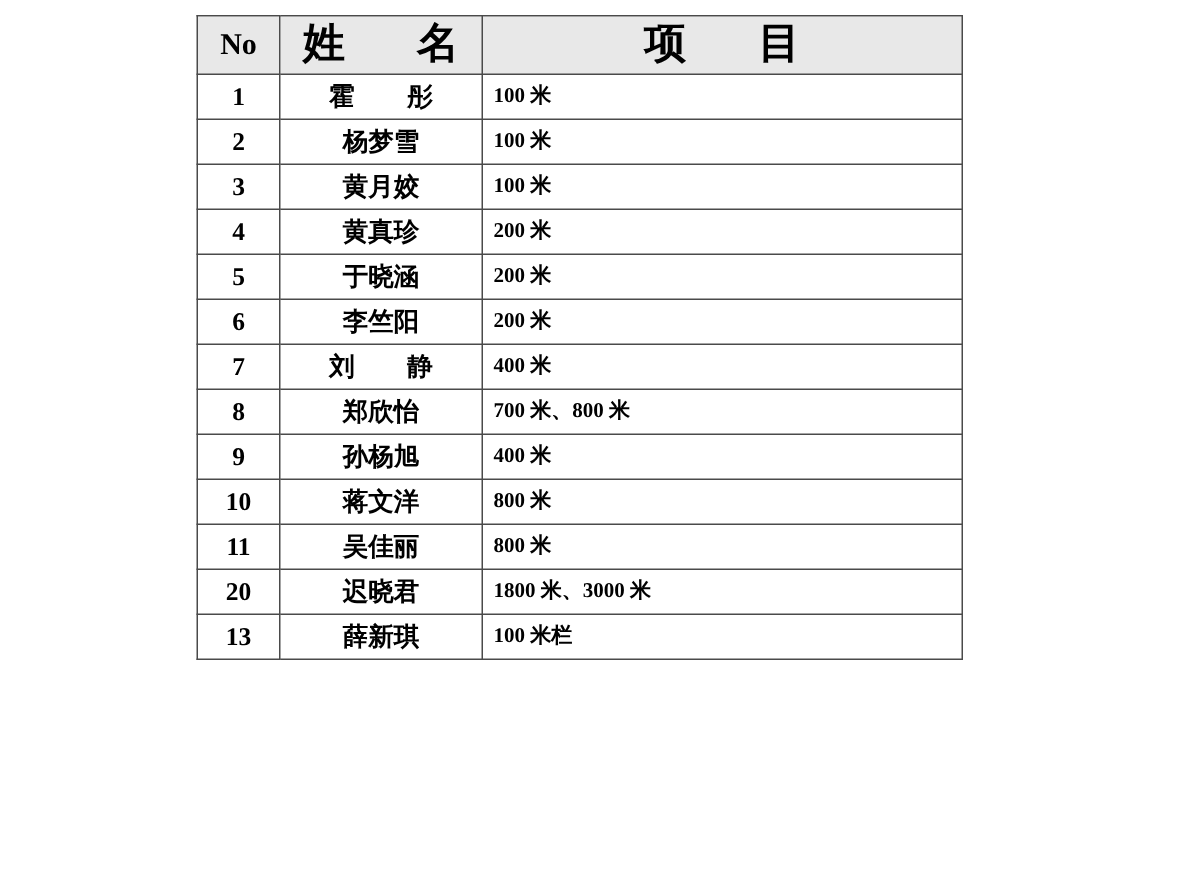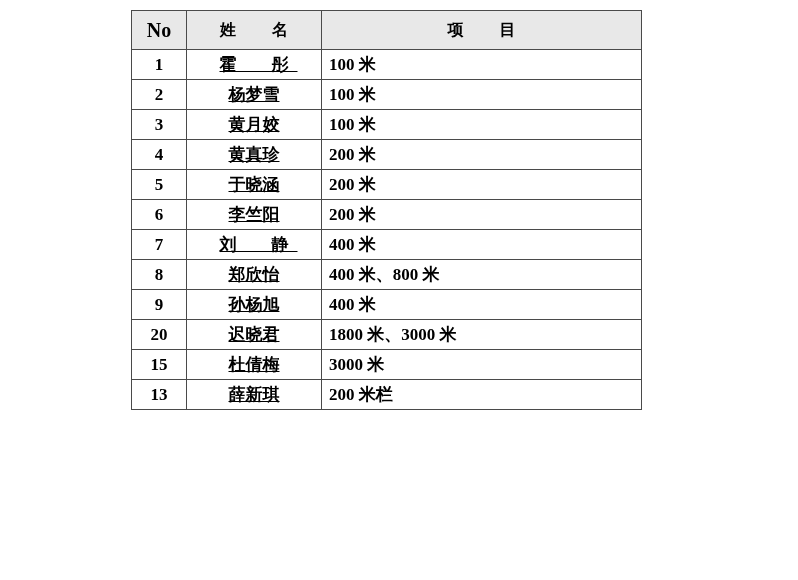--- a/index.html
+++ b/index.html
@@ -45,47 +45,46 @@
     color: #000000;
     font-weight: bold;
     vertical-align: middle;
     white-space: nowrap;
     overflow: hidden;
   }
   table.roster thead th {
     background: #e8e8e8;
     height: 38px;
     line-height: 36px;
-    font-size: 16px;
+    font-size: 28px;
     text-align: center;
     letter-spacing: 0px;
   }
   table.roster thead th.h-no {
     font-family: "Liberation Serif", "DejaVu Serif", serif;
     font-size: 20px;
   }
   table.roster thead th.h-name,
   table.roster thead th.h-event {
     letter-spacing: 10px;
     text-indent: 10px;
   }
   table.roster td.no-cell {
     text-align: center;
     font-family: "Liberation Serif", "DejaVu Serif", serif;
     font-size: 17px;
   }
   table.roster td.name-cell {
     text-align: center;
     font-size: 17px;
-    text-decoration: underline;
   }
   table.roster td.event-cell {
     text-align: left;
     padding-left: 7px;
-    font-size: 17px;
+    font-size: 14px;
   }
   
   table.roster td.name-cell.wide {
     letter-spacing: 9px;
     text-indent: 9px;
   }
 </style>
 </head>
 <body>
 
@@ -136,38 +135,43 @@
             <td class="event-cell">200 米</td>
           </tr>
           <tr>
             <td class="no-cell">7</td>
             <td class="name-cell wide">刘　静</td>
             <td class="event-cell">400 米</td>
           </tr>
           <tr>
             <td class="no-cell">8</td>
             <td class="name-cell">郑欣怡</td>
-            <td class="event-cell">400 米、800 米</td>
+            <td class="event-cell">700 米、800 米</td>
           </tr>
           <tr>
             <td class="no-cell">9</td>
             <td class="name-cell">孙杨旭</td>
             <td class="event-cell">400 米</td>
           </tr>
           <tr>
+            <td class="no-cell">10</td>
+            <td class="name-cell">蒋文洋</td>
+            <td class="event-cell">800 米</td>
+          </tr>
+          <tr>
+            <td class="no-cell">11</td>
+            <td class="name-cell">吴佳丽</td>
+            <td class="event-cell">800 米</td>
+          </tr>
+          <tr>
             <td class="no-cell">20</td>
             <td class="name-cell">迟晓君</td>
             <td class="event-cell">1800 米、3000 米</td>
           </tr>
           <tr>
-            <td class="no-cell">15</td>
-            <td class="name-cell">杜倩梅</td>
-            <td class="event-cell">3000 米</td>
-          </tr>
-          <tr>
             <td class="no-cell">13</td>
             <td class="name-cell">薛新琪</td>
-            <td class="event-cell">200 米栏</td>
+            <td class="event-cell">100 米栏</td>
           </tr>
         </tbody>
     </table>
   </div>
 </div>
 
 </body></html>

